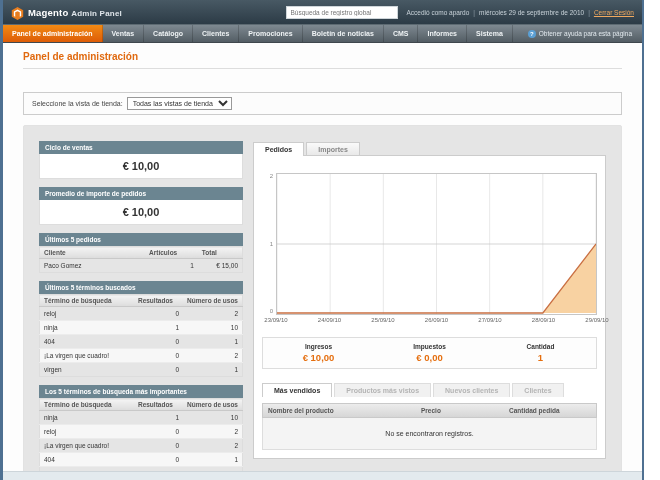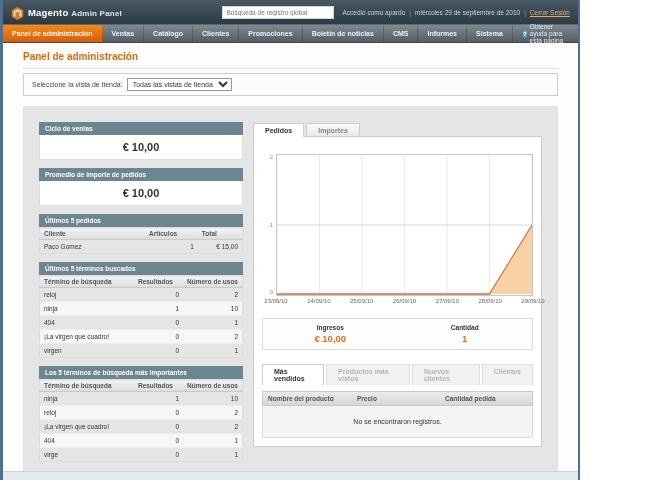--- a/index.html
+++ b/index.html
@@ -1,19 +1,19 @@
 <!DOCTYPE html>
 <html><head>
 <meta charset="utf-8">
 <style>
   * { margin:0; padding:0; box-sizing:border-box; }
   html,body { background:#fff; }
   body { font-family:"Liberation Sans", sans-serif; }
   .viewport {
-    position:relative; width:580px; height:480px; overflow:hidden;
+    position:relative; width:644px; height:480px; overflow:hidden;
     background:#fdfdfd;
     border-left:3px solid #4e7091; border-right:2px solid #4e7091;
   }
   
   .topbar {
     height:24px; display:flex; align-items:center; gap:8px; padding:0 8px;
     background:linear-gradient(#485964, #2c3b46);
   }
   .brand { display:flex; align-items:center; gap:4px; }
   .logo { width:13px; height:13px; display:inline-block; }
@@ -43,21 +43,21 @@
   .nav-item.active { background:linear-gradient(#f28a14, #dd5c07); color:#fff; }
   .nav-help { margin-left:auto; display:flex; align-items:center; gap:3px; padding:0 10px; font-size:6.5px; color:#e2e9ee; cursor:pointer; }
   .help-icon {
     width:8px; height:8px; border-radius:50%; background:#5a9fd4; color:#fff;
     font-size:6px; font-weight:bold; display:inline-flex; align-items:center; justify-content:center;
   }
   
   .content { padding:8px 20px 0 20px; }
   .page-title { font-size:10px; font-weight:bold; color:#e0690f; padding-bottom:6px; border-bottom:1px solid #ddd; }
   .store-switcher {
-    margin-top:4px; border:1px solid #ccc; background:#fcfcfc;
+    margin-top:23px; border:1px solid #ccc; background:#fcfcfc;
     padding:4px 8px; font-size:7px; color:#444; display:flex; align-items:center; gap:4px;
   }
   select.ui-select {
     font-size:7px; height:13px; border:1px solid #999; background:#fff; color:#333;
     font-family:"Liberation Sans", sans-serif; padding:0 1px;
   }
   
   .dashboard-wrap { margin-top:10px; border:1px solid #e2e2e2; border-radius:2px; padding:15px; display:flex; gap:10px; min-height:348px; background:#e5e5e5; }
   .col-left { width:204px; flex:none; }
   .col-right { flex:1; min-width:0; }
@@ -318,20 +318,24 @@
                 <span style="left: 100%;">29/09/10</span>
               </div>
           </div>
 
           <div class="stats-box" id="stats">
               <div class="stat">
                 <div class="stat-label">Ingresos</div>
                 <div class="stat-value">€ 10,00</div>
               </div>
               <div class="stat">
+                <div class="stat-label">Impuestos</div>
+                <div class="stat-value">€ 0,00</div>
+              </div>
+              <div class="stat">
                 <div class="stat-label">Cantidad</div>
                 <div class="stat-value">1</div>
               </div>
             </div>
 
           <div class="bottom-tabs" id="bottom-tabs">
               <div class="tab active">Más vendidos</div>
               <div class="tab disabled">Productos más vistos</div>
               <div class="tab disabled">Nuevos clientes</div>
               <div class="tab disabled">Clientes</div>

